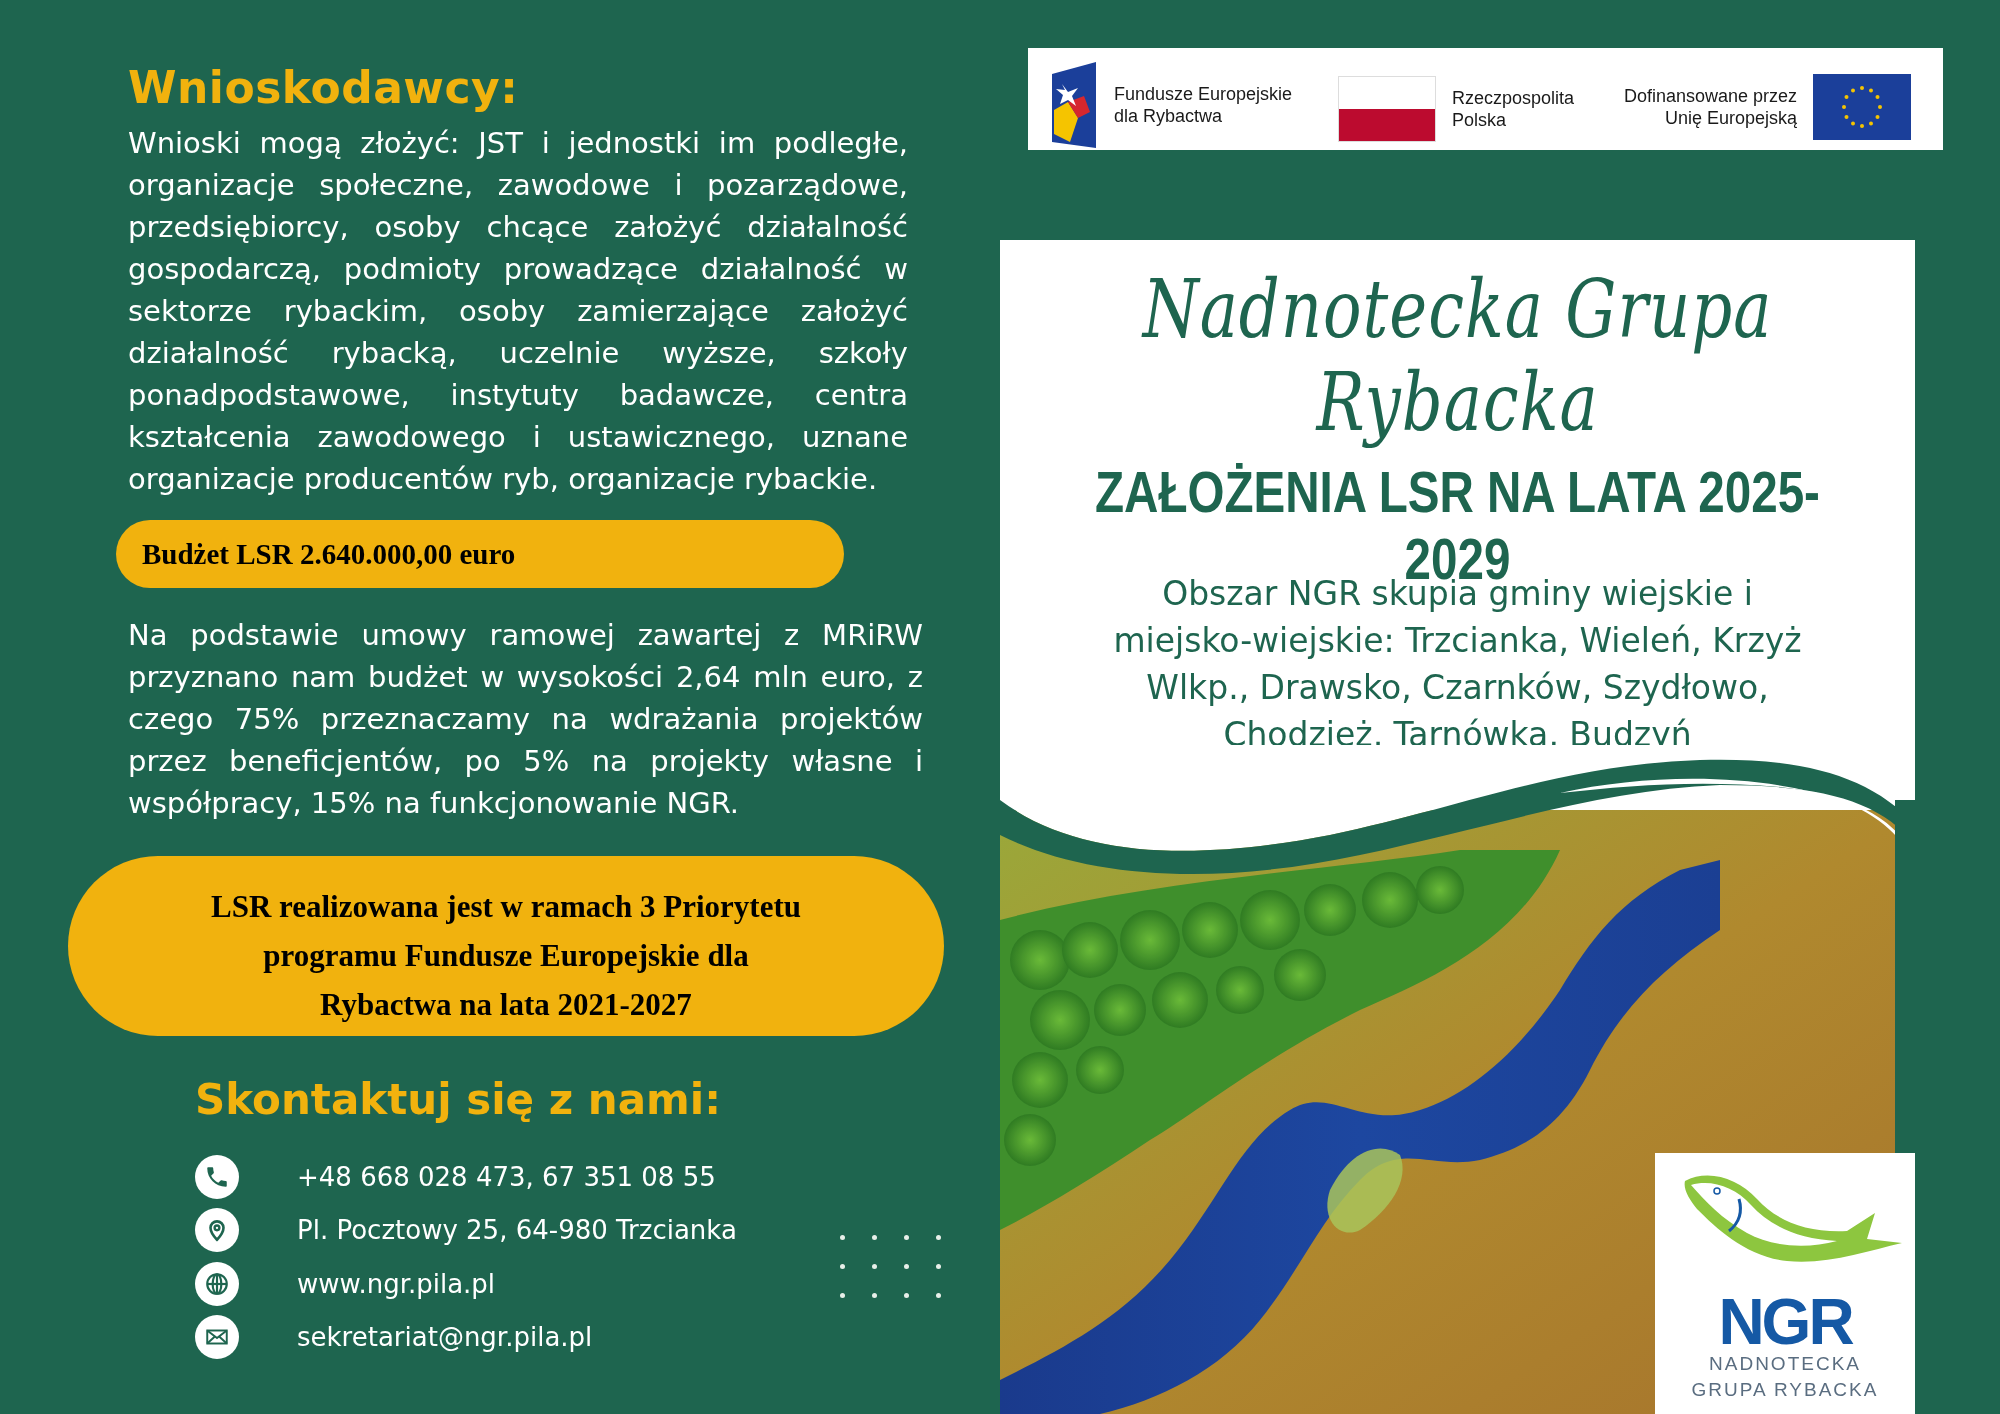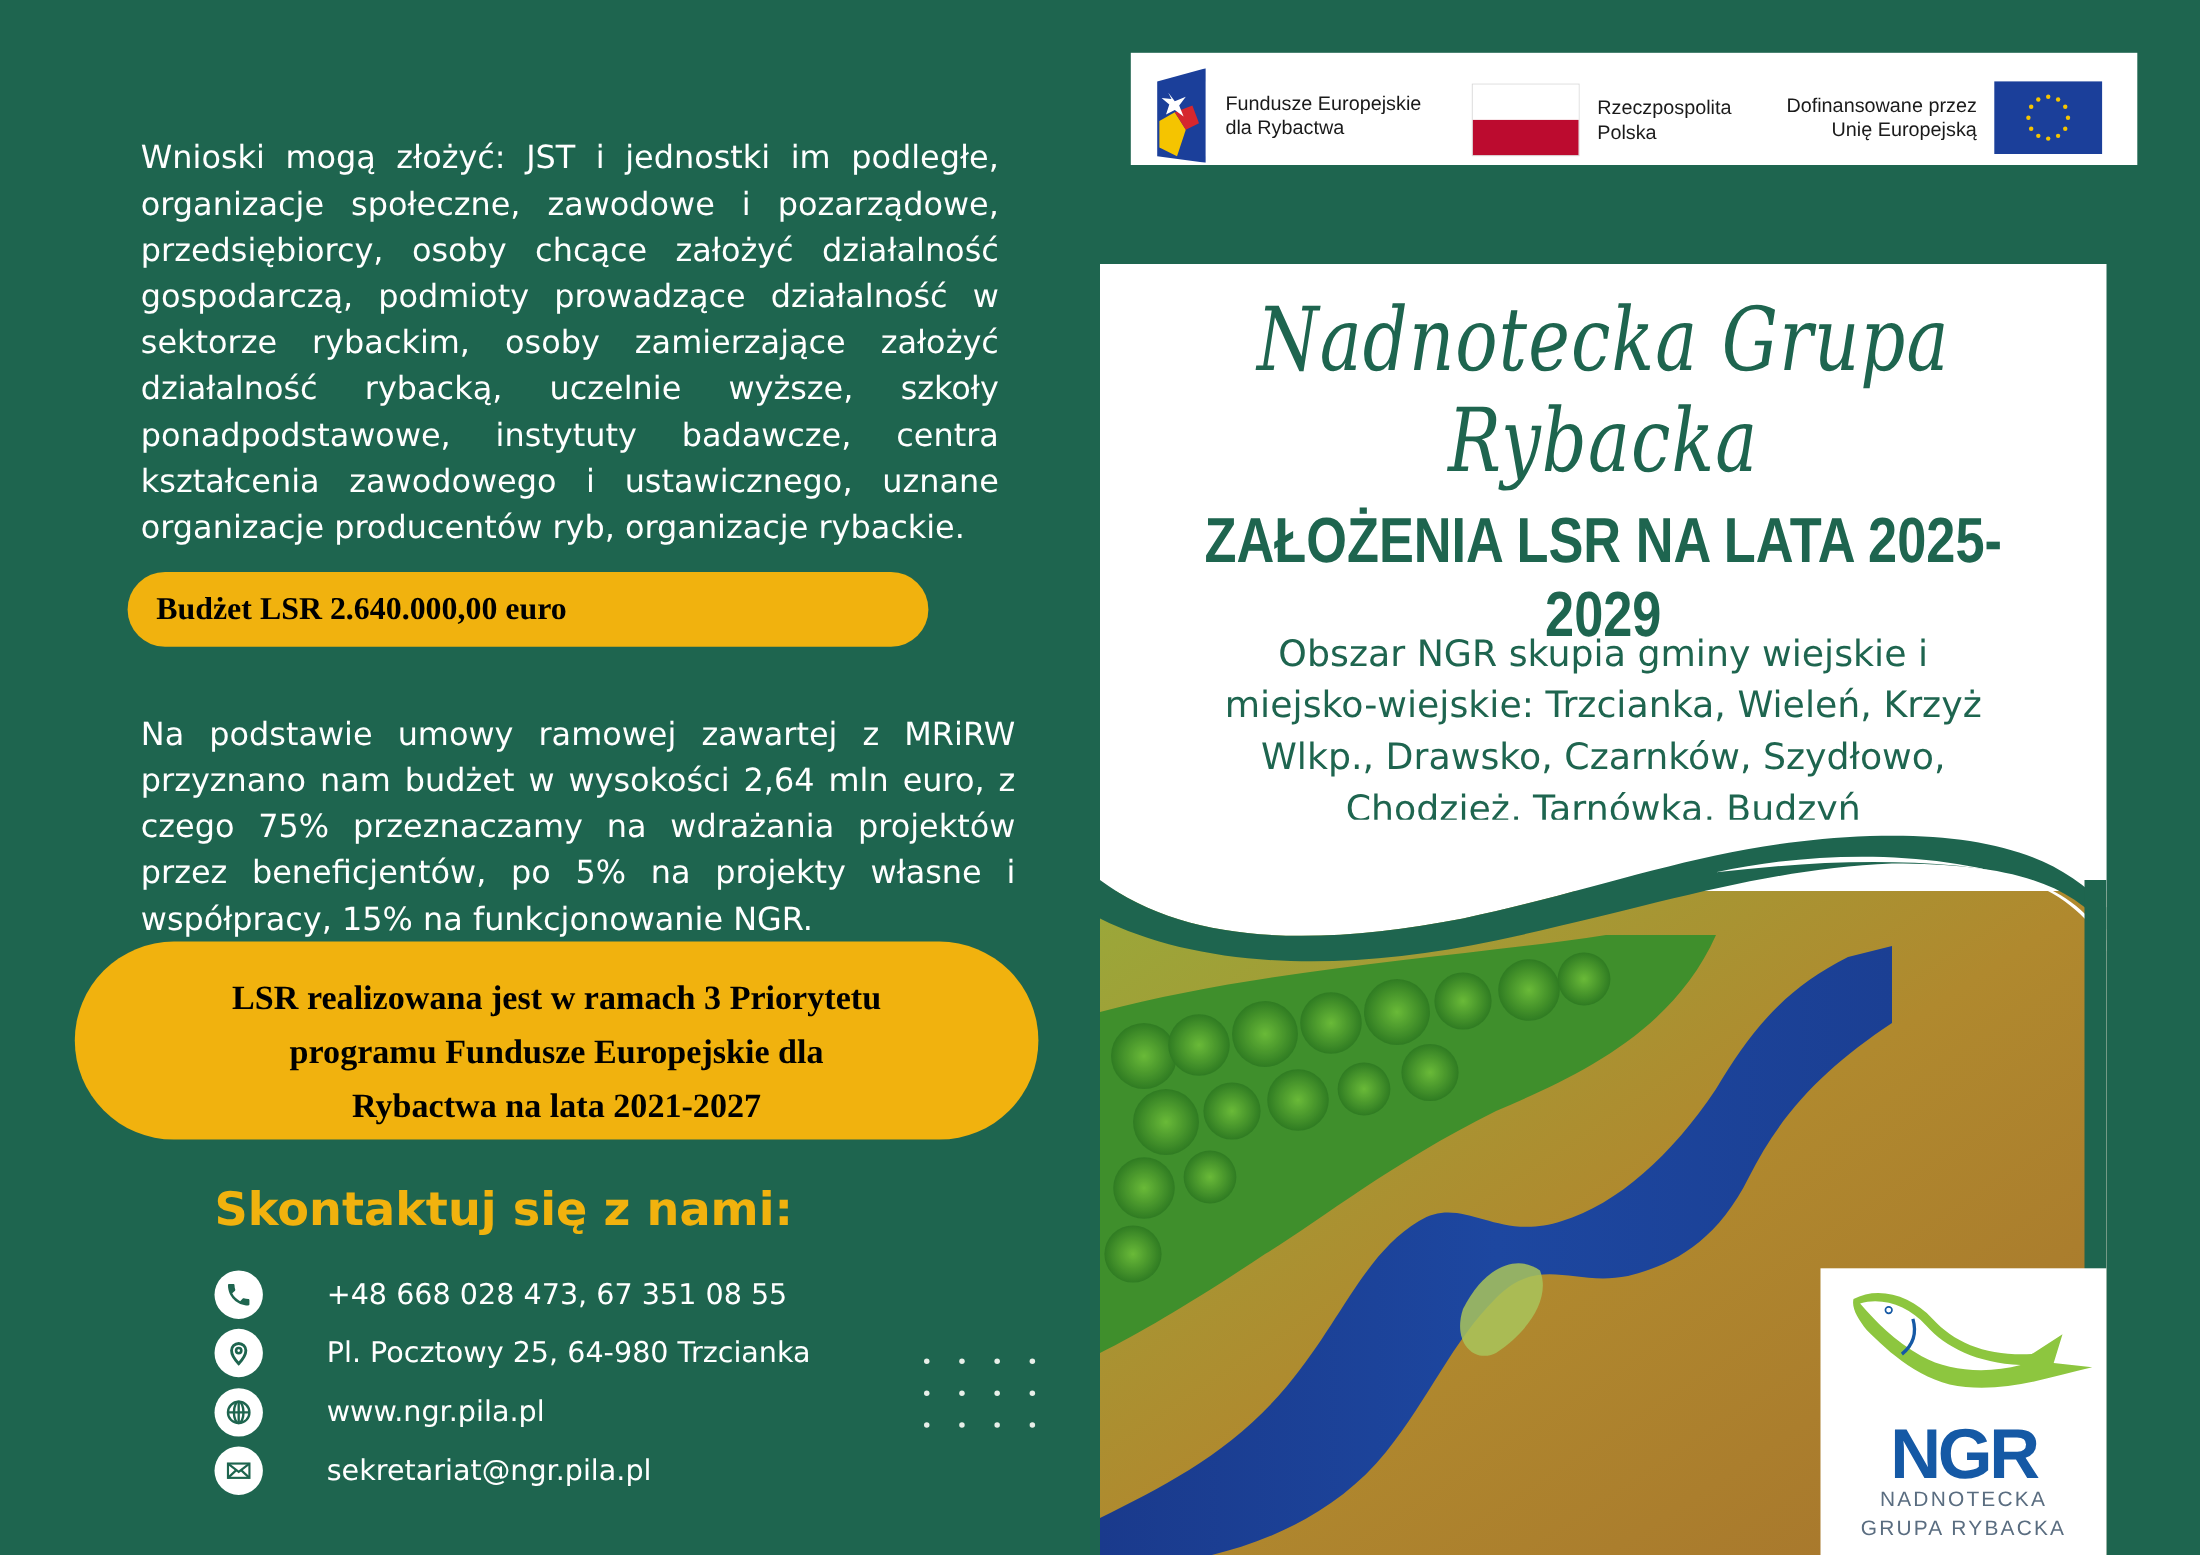--- a/index.html
+++ b/index.html
@@ -6,21 +6,21 @@
   html, body { width: 2000px; height: 1414px; overflow: hidden; }
   body { background: #1e654f; font-family: "Liberation Sans", "DejaVu Sans", sans-serif; position: relative; color: #fff; }
 
   .left { position: absolute; left: 0; top: 0; width: 980px; height: 1414px; }
   .h-yellow { color: #f1b20e; font-weight: 700; font-family: "DejaVu Sans", sans-serif; }
   #title-wn { position: absolute; left: 128px; top: 62px; font-size: 44px; letter-spacing: 0.5px; }
   .para { position: absolute; font-size: 30px; line-height: 42px; text-align: justify; text-align-last: left; color: #ffffff; font-family: "DejaVu Sans", sans-serif; font-weight: 400; }
   #para1 { left: 128px; top: 122px; width: 780px; font-size: 29px; }
   .pill { position: absolute; background: #f1b20e; color: #000000; font-weight: 700; font-family: Liberation Serif, serif; }
   #budget-pill { left: 116px; top: 520px; width: 728px; height: 68px; border-radius: 34px; font-size: 29px; line-height: 68px; padding-left: 26px; }
-  #para2 { left: 128px; top: 614px; width: 795px; font-size: 29px; margin-top: 32px; }
+  #para2 { left: 128px; top: 614px; width: 795px; font-size: 29px; }
   #prio-pill { left: 68px; top: 856px; width: 876px; height: 180px; border-radius: 90px; font-size: 31px; line-height: 49px; text-align: center; padding-top: 26px; }
   #contact-title { position: absolute; left: 195px; top: 1075px; font-size: 42px; }
   .contact-list { position: absolute; left: 195px; top: 1150px; }
   .contact-row { display: flex; align-items: center; height: 53.5px; gap: 28px; }
   .c-icon { width: 44px; height: 44px; border-radius: 50%; background: #fff; display: flex; align-items: center; justify-content: center; margin-right: 30px; }
   .c-icon svg { width: 26px; height: 26px; }
   .c-text { font-size: 26px; color: #fff; font-family: "DejaVu Sans", sans-serif; }
   .dots { position: absolute; left: 840px; top: 1235px; display: grid; grid-template-columns: repeat(4, 6px); column-gap: 26px; row-gap: 24px; }
   .dots span { width: 5px; height: 5px; background: #e8efe9; border-radius: 50%; display: block; }
 
@@ -43,20 +43,21 @@
 
   #photo { position: absolute; left: 0; top: 570px; width: 915px; height: 604px; }
   #ngr-logo { position: absolute; left: 655px; top: 913px; width: 260px; height: 261px; background: #fff; }
   #ngr-logo .ngr-word { position: absolute; left: 0; width: 260px; top: 132px; text-align: center; font-weight: 900; font-size: 64px; color: #1559a5; font-family: "Liberation Sans", sans-serif; letter-spacing: -3px; }
   #ngr-logo .ngr-sub { position: absolute; left: 0; width: 260px; text-align: center; color: #5a6d80; font-size: 19px; letter-spacing: 2px; font-family: "Liberation Sans", sans-serif; }
 </style>
 </head>
 <body>
 
 <div class="left">
+  <div id="title-wn" class="h-yellow">Wnioskodawcy:</div>
   <p id="para1" class="para">Wnioski mogą złożyć: JST i jednostki im podległe, organizacje społeczne, zawodowe i pozarządowe, przedsiębiorcy, osoby chcące założyć działalność gospodarczą, podmioty prowadzące działalność w sektorze rybackim, osoby zamierzające założyć działalność rybacką, uczelnie wyższe, szkoły ponadpodstawowe, instytuty badawcze, centra kształcenia zawodowego i ustawicznego, uznane organizacje producentów ryb, organizacje rybackie.</p>
 
   <div id="budget-pill" class="pill">Budżet LSR 2.640.000,00 euro</div>
   <p id="para2" class="para">Na podstawie umowy ramowej zawartej z MRiRW przyznano nam budżet w wysokości 2,64 mln euro, z czego 75% przeznaczamy na wdrażania projektów przez beneficjentów, po 5% na projekty własne i współpracy, 15% na funkcjonowanie NGR.</p>
 
   <div id="prio-pill" class="pill">
     <div>LSR realizowana jest w ramach 3 Priorytetu</div>
     <div>programu Fundusze Europejskie dla</div>
     <div>Rybactwa na lata 2021-2027</div>
   </div>

